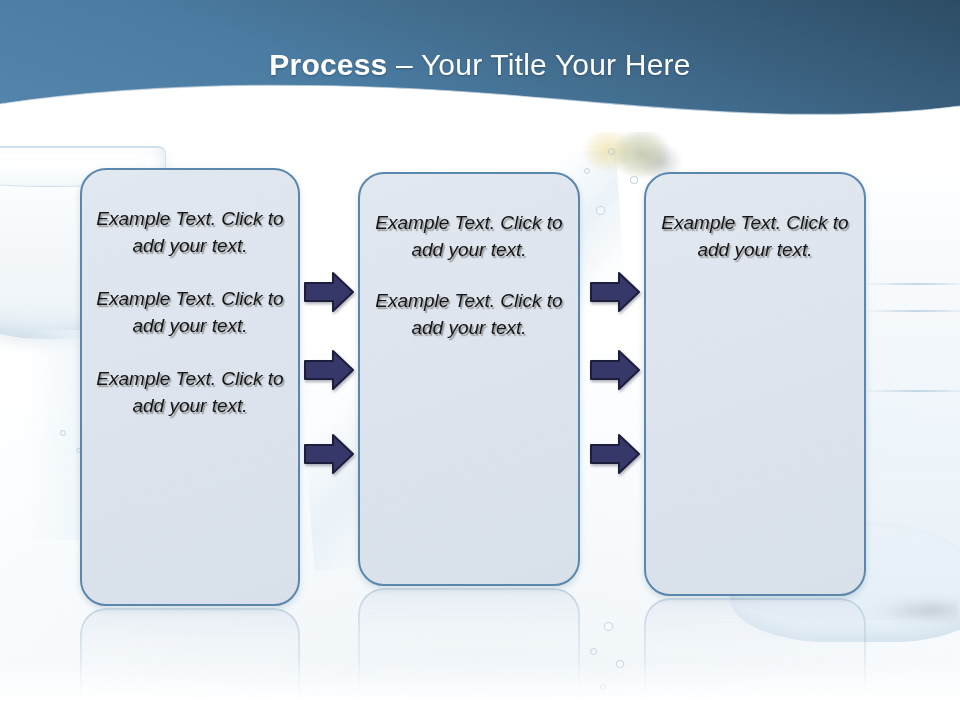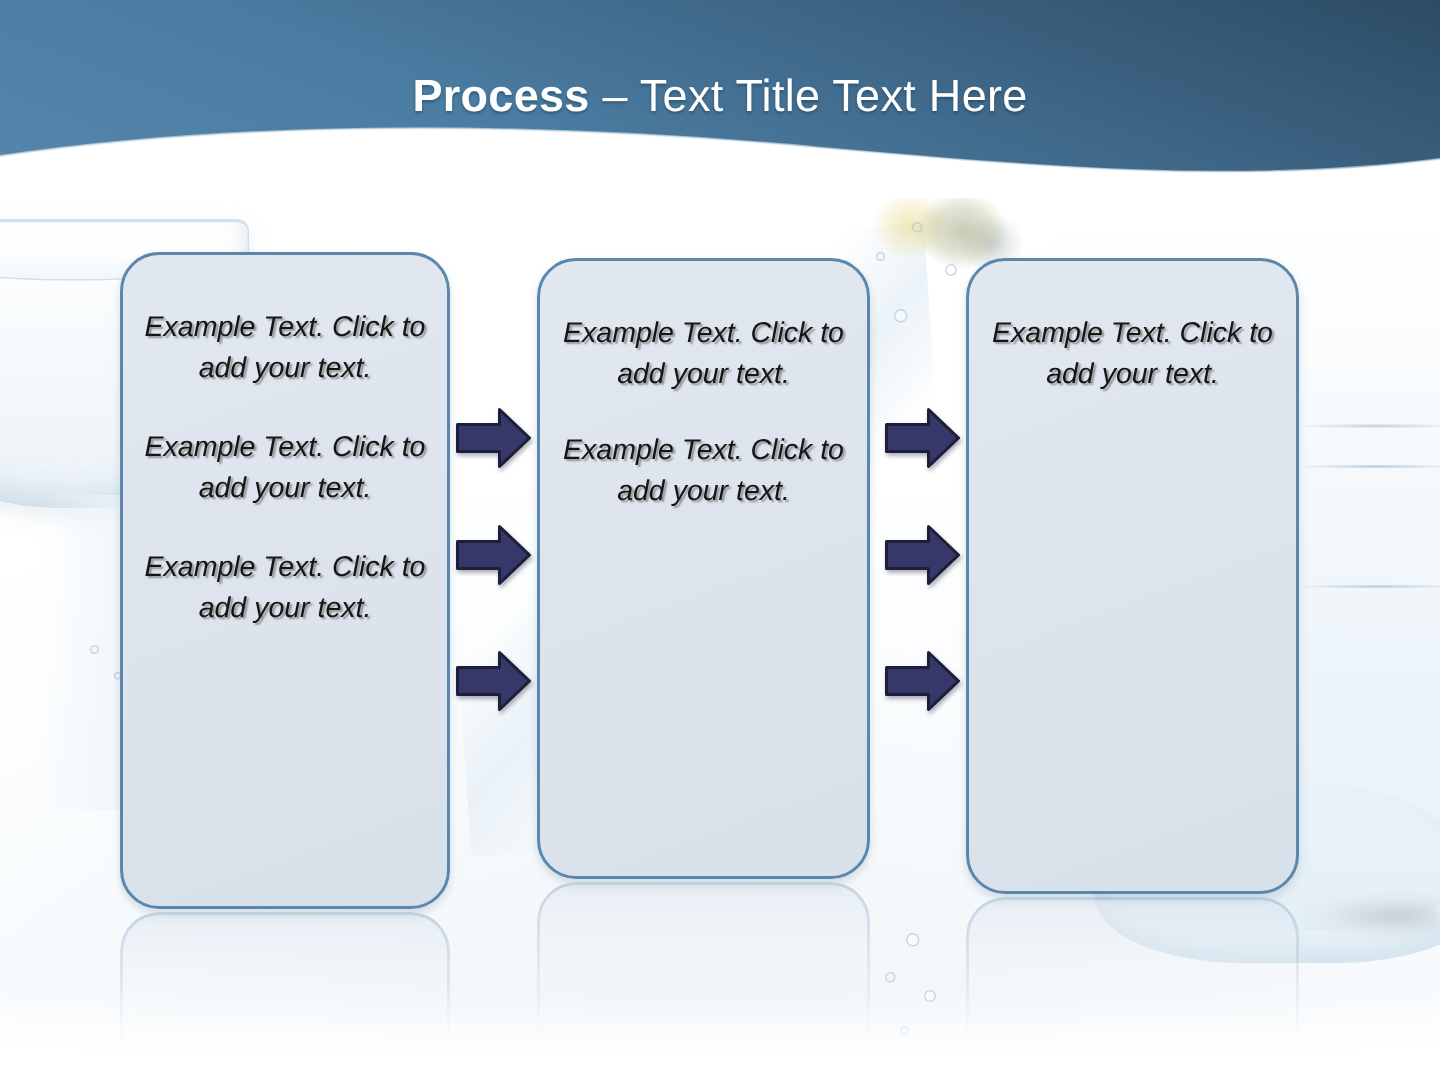--- a/index.html
+++ b/index.html
@@ -172,21 +172,21 @@
     <div class="tr-smudge"></div>
   </div>
 
   <div class="header">
     <div class="header-fill"></div>
     <svg class="header-wave" viewBox="0 0 960 52" preserveAspectRatio="none">
       <path d="M0,24 C150,2 330,0 520,16 C680,30 820,44 960,26 L960,52 L0,52 Z" fill="#ffffff"></path>
       <path d="M0,24 C150,2 330,0 520,16 C680,30 820,44 960,26" fill="none" stroke="#cddbe6" stroke-width="1.2" opacity=".7"></path>
     </svg>
     <div class="title">
-      <span class="strong">Process</span><span class="rest"> – Text Title Text Here</span>
+      <span class="strong">Process</span><span class="rest"> – Your Title Your Here</span>
     </div>
   </div>
 
   <div class="refl refl1"></div>
   <div class="refl refl2"></div>
   <div class="refl refl3"></div>
 
   <div class="box box1">
     <div class="para">Example Text. Click  to add your text.</div>
     <div class="para">Example Text. Click  to add your text.</div>

